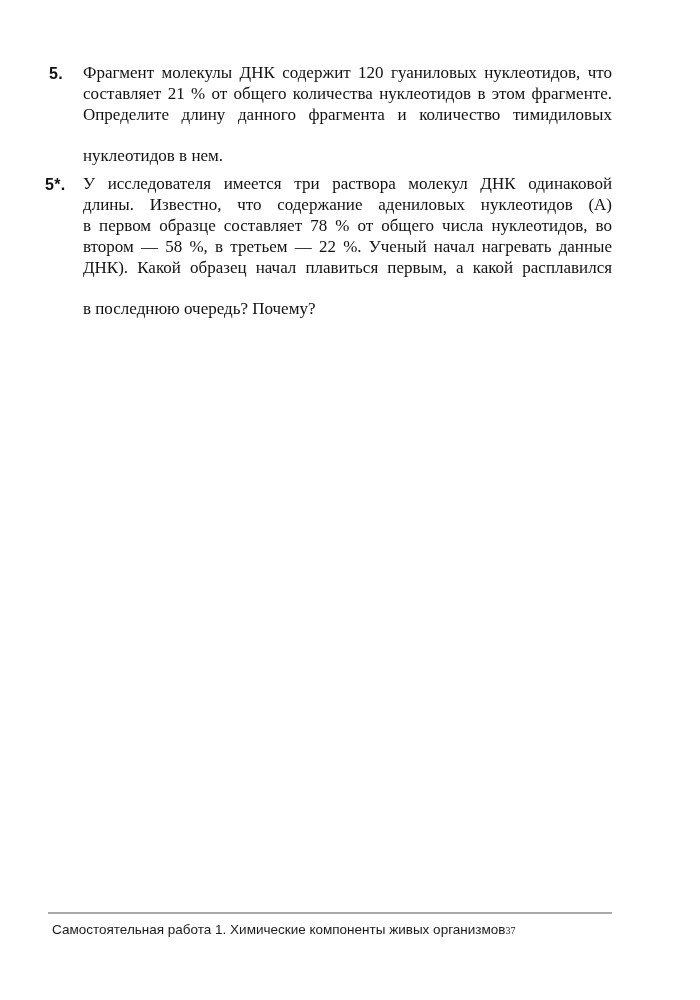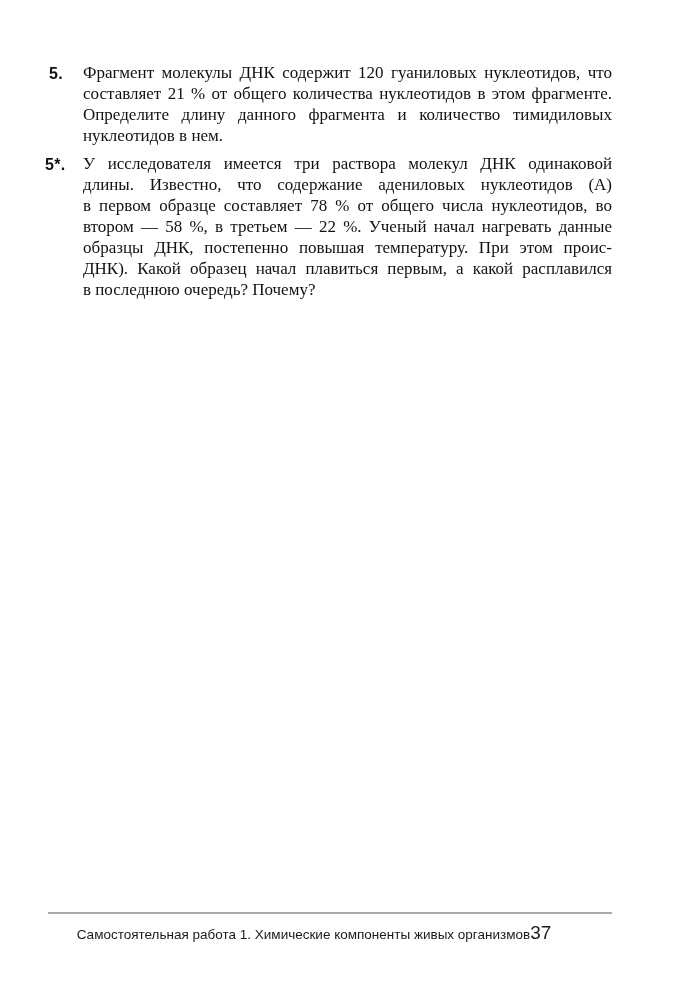--- a/index.html
+++ b/index.html
@@ -37,43 +37,43 @@
     font-weight: bold;
     font-size: 16px;
     letter-spacing: 0.3px;
     white-space: nowrap;
   }
   .problem.starred .problem-number { left: -4px; }
   .line {
     text-align: justify;
     text-align-last: justify;
   }
-  .line.last { text-align-last: left; }
+  .line.last { text-align-last: left; margin-top: 20px; }
 
   .footer-rule {
     position: absolute;
     left: 48px;
     top: 912px;
     width: 564px;
     height: 2px;
     background: var(--rule, #a9a9a9);
   }
   .footer-row {
     position: absolute;
-    left: 32px;
+    left: 52px;
     top: 922px;
     width: 564px;
     display: flex;
-    justify-content: center;
+    justify-content: flex-start;
     align-items: baseline;
     font-family: "Liberation Sans", sans-serif;
     color: var(--footer-text, #1a1a1a);
   }
   .footer-title { font-size: 13.5px; }
-  .footer-page-number { font-size: 19px; }
+  .footer-page-number { font-size: 10px; font-family: Liberation Serif, serif; }
 </style>
 </head>
 <body>
 
 <div class="page">
 
   <main class="content">
 
     <section class="problem">
       <span class="problem-number">5.</span>
@@ -85,21 +85,20 @@
       </div>
     </section>
 
     <section class="problem starred">
       <span class="problem-number">5*.</span>
       <div class="lines">
         <div class="line">У исследователя имеется три раствора молекул ДНК одинаковой</div>
         <div class="line">длины. Известно, что содержание адениловых нуклеотидов (А)</div>
         <div class="line">в первом образце составляет 78 % от общего числа нуклеотидов, во</div>
         <div class="line">втором — 58 %, в третьем — 22 %. Ученый начал нагревать данные</div>
-        <div class="line">образцы ДНК, постепенно повышая температуру. При этом проис-</div>
         <div class="line">ДНК). Какой образец начал плавиться первым, а какой расплавился</div>
         <div class="line last">в последнюю очередь? Почему?</div>
       </div>
     </section>
 
   </main>
 
   <footer>
     <div class="footer-rule"></div>
     <div class="footer-row">

